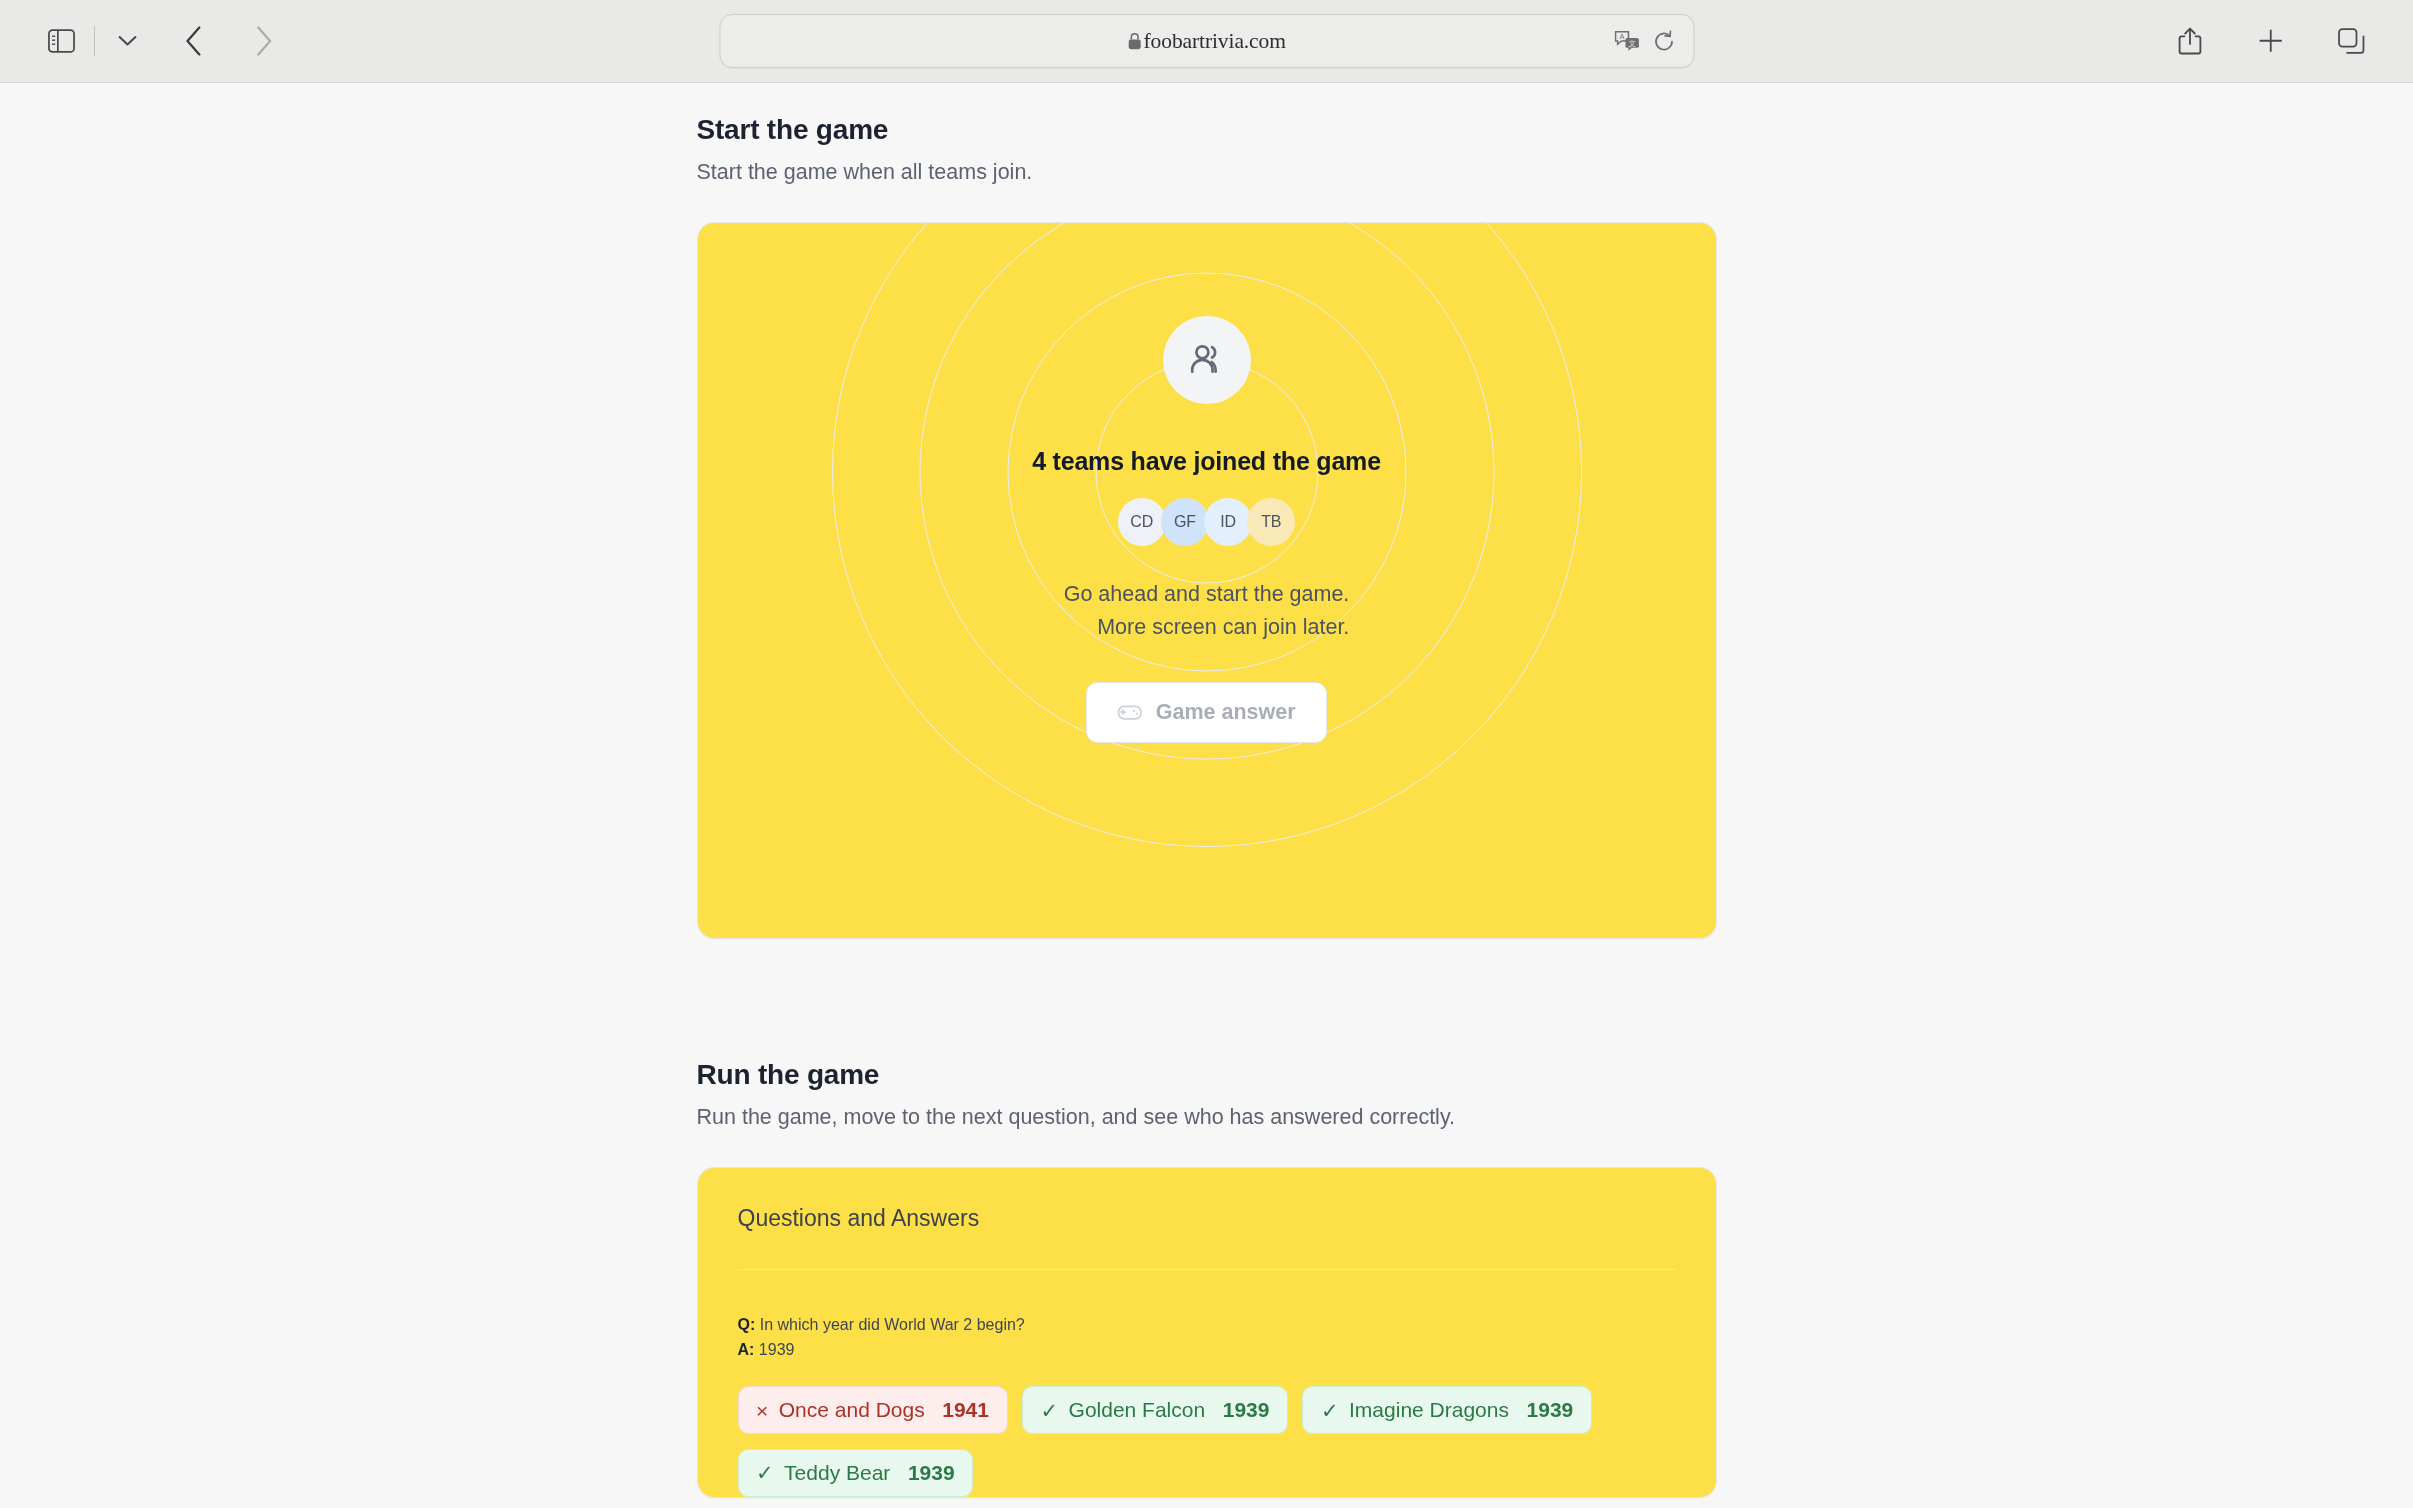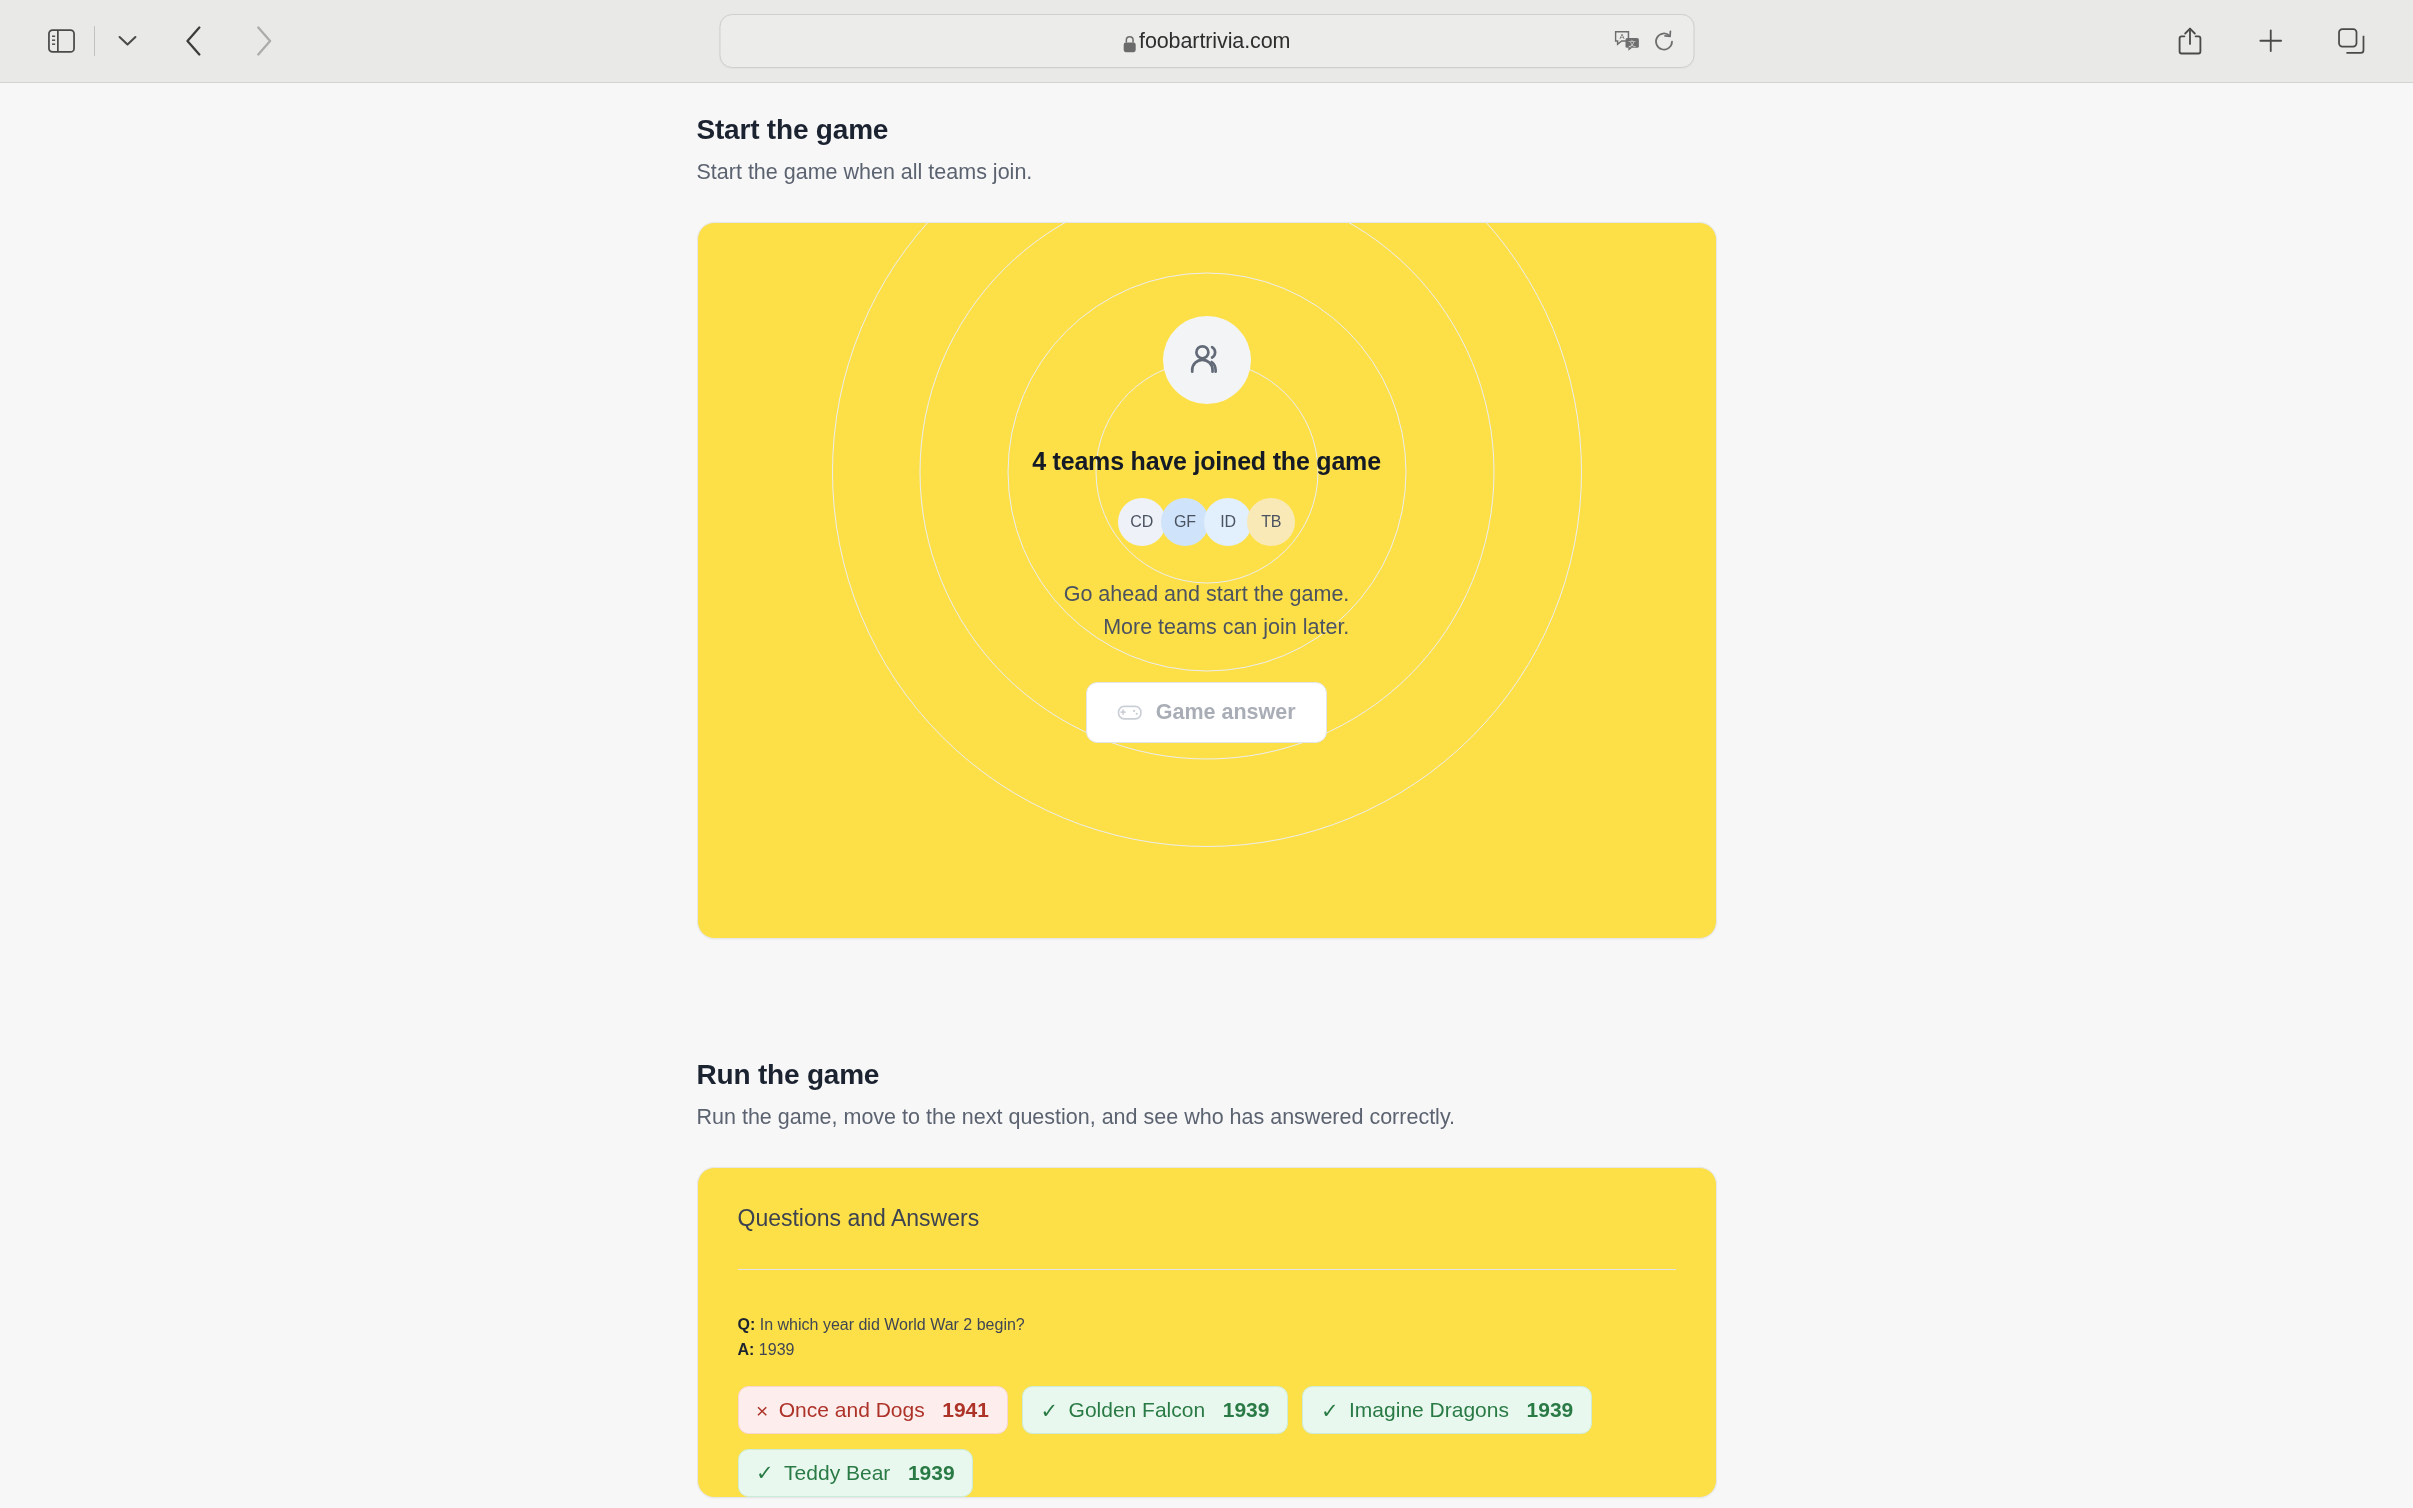--- a/index.html
+++ b/index.html
@@ -68,22 +68,23 @@
     border-radius: 12.8px;
     display: flex;
     align-items: center;
     justify-content: center;
     position: relative;
     box-shadow: 0 0.8px 0.8px rgba(0,0,0,0.03);
   }
 
   .url-inner {
     display: flex;
-    align-items: flex-end;
+    align-items: center;
     gap: 2px;
+    font-family: Liberation Serif, serif;
   }
 
   .url-text {
     font-size: 21.5px;
     color: #2e2e2e;
     letter-spacing: -0.1px;
   }
 
   .url-right {
     position: absolute;
@@ -430,21 +431,21 @@
           <div class="avatar" style="background:#e2effc;">
             <span>ID</span>
           </div>
           <div class="avatar" style="background:#f8e9b6;">
             <span>TB</span>
           </div>
         </div>
 
         <div class="blurb">
           <div>Go ahead and start the game.</div>
-          <div>More teams can join later.</div>
+          <div>More screen can join later.</div>
         </div>
 
         <button class="start-btn" disabled="">
           <span style="display:flex;">
             <svg width="25.5" height="25.5" viewBox="0 0 26 26" fill="none" stroke="#cbcfd6" stroke-width="1.7" stroke-linecap="round" stroke-linejoin="round">
               <rect x="1.6" y="7.6" width="22.8" height="12.6" rx="5.6"></rect>
               <line x1="6.2" y1="11.4" x2="6.2" y2="15.4"></line>
               <line x1="4.2" y1="13.4" x2="8.2" y2="13.4"></line>
               <circle cx="17.4" cy="12.2" r="1.15" fill="#cbcfd6" stroke="none"></circle>
               <circle cx="20.1" cy="15.1" r="1.15" fill="#cbcfd6" stroke="none"></circle>

